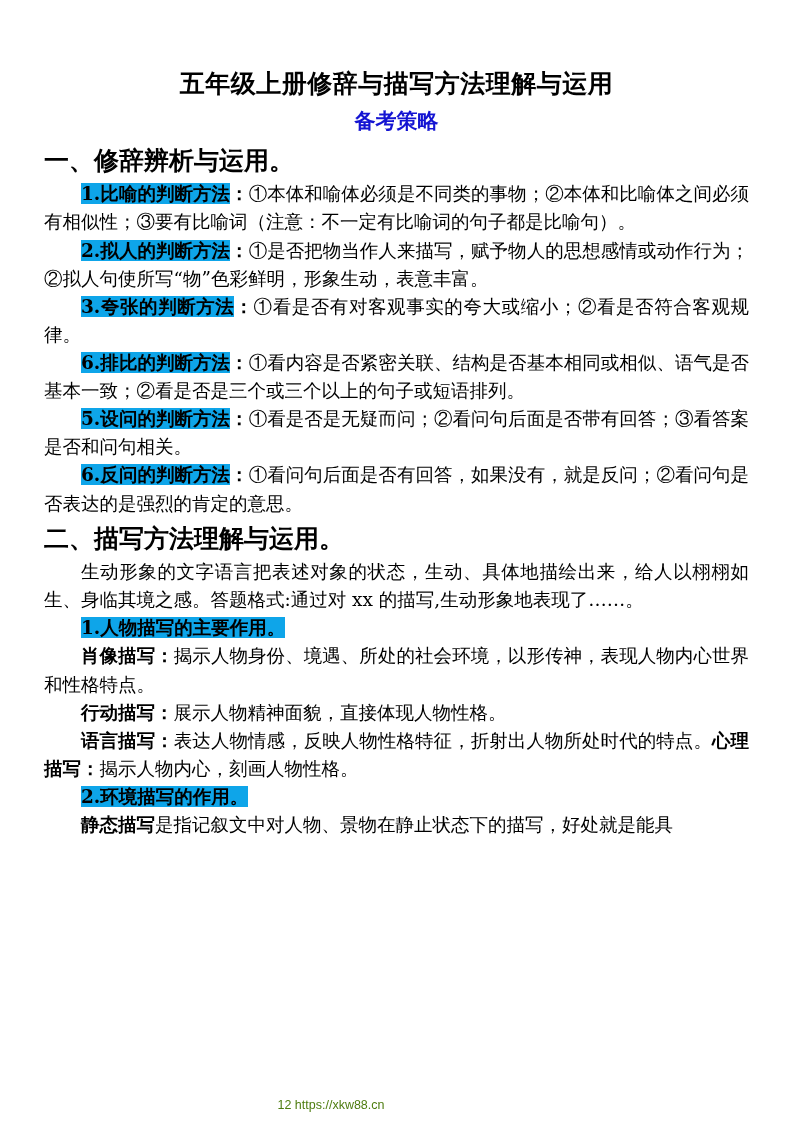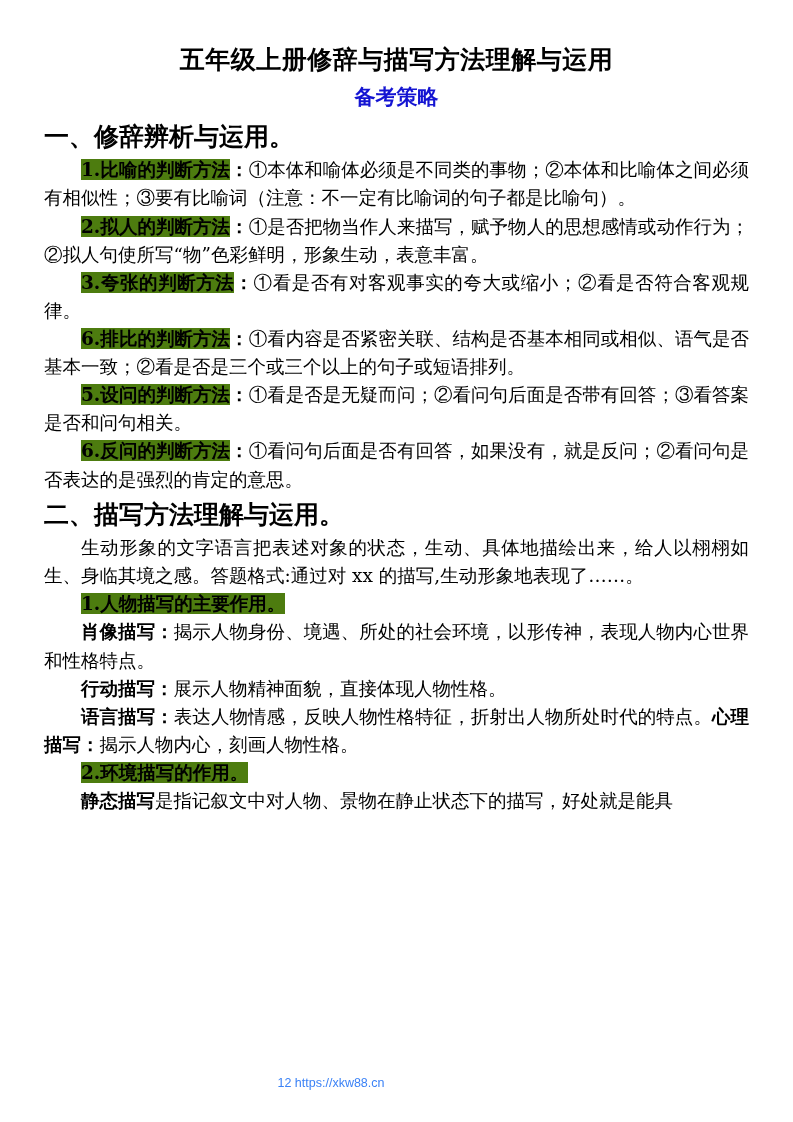--- a/index.html
+++ b/index.html
@@ -14,21 +14,21 @@
     color: #000000;
     position: relative;
     overflow: hidden;
   }
   .page {
     position: absolute;
     left: 0; top: 0;
     width: 793px;
     height: 1122px;
     box-sizing: border-box;
-    padding: 34px 44px 0 44px;
+    padding: 58px 44px 0 44px;
   }
   .doc-title {
     text-align: center;
     font-size: 25px;
     font-weight: bold;
     letter-spacing: 0.5px;
     margin: 10px 0 6px 0;
     line-height: 1.3;
   }
   .doc-subtitle {
@@ -49,38 +49,38 @@
     font-size: 18.5px;
     line-height: 1.52;
     margin: 0;
     text-align: justify;
     text-justify: inter-ideograph;
   }
   p.indent {
     text-indent: 2em;
   }
   .hl {
-    background: #4d7c0f;
+    background: #0ea5e9;
     font-weight: bold;
     margin-top: 24px;
   }
   .b {
     font-weight: bold;
   }
   .blk {
     margin: 0 0 1px 0;
   }
   .footer {
     position: absolute;
     left: 0;
-    bottom: 32px;
+    bottom: 10px;
     width: 662px;
     text-align: center;
     font-size: 12.5px;
-    color: #3b82f6;
+    color: #4d7c0f;
     font-family: "Liberation Sans", sans-serif;
   }
 </style>
 </head>
 <body>
 
 <div class="page">
 
   <h1 class="doc-title">五年级上册修辞与描写方法理解与运用</h1>
   <h2 class="doc-subtitle">备考策略</h2>

